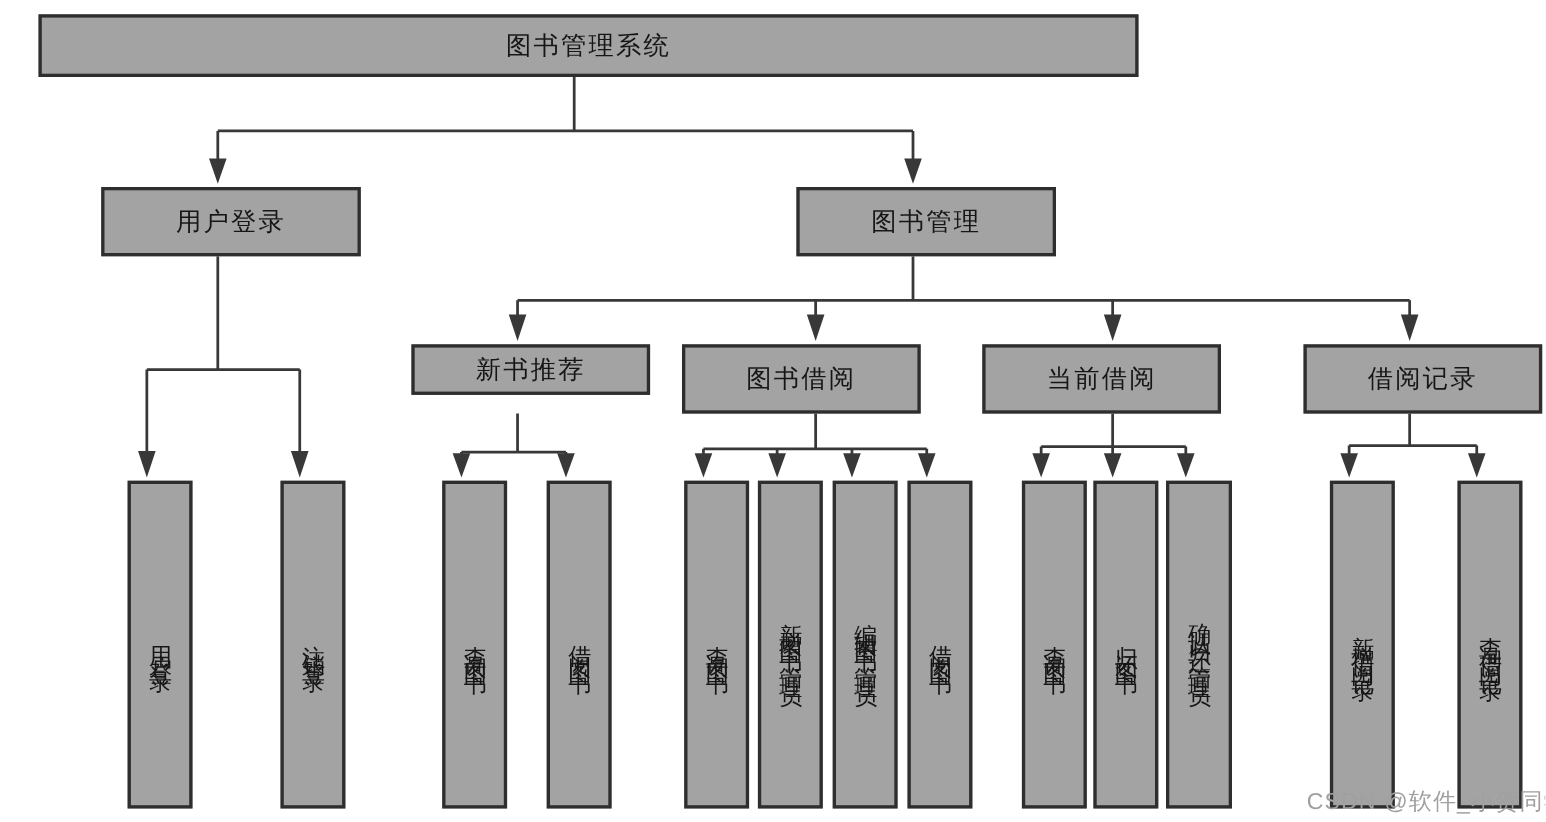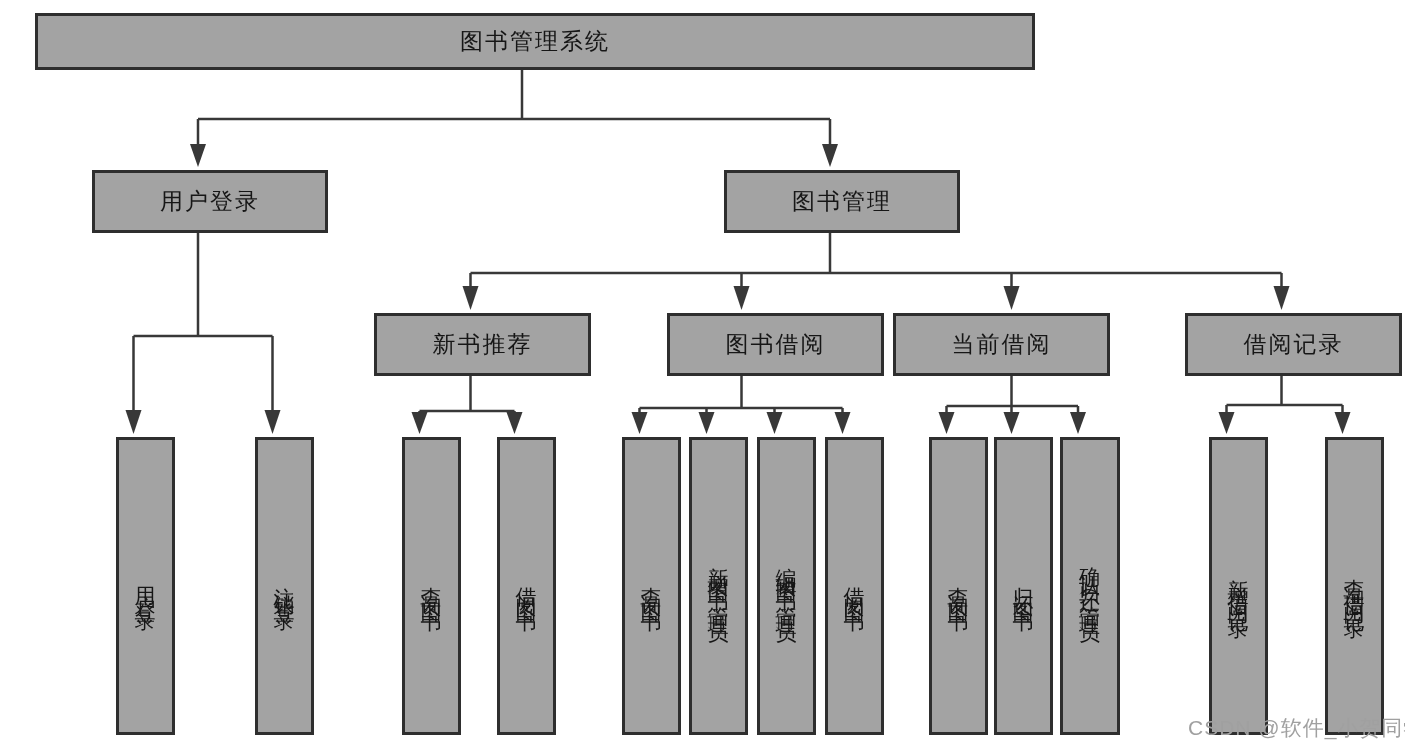--- a/index.html
+++ b/index.html
@@ -75,22 +75,22 @@
       <path d="M1218.5 412 L1234.5 412 L1226.5 434 Z"></path>
       <path d="M1334.5 412 L1350.5 412 L1342.5 434 Z"></path>
     </g>
   </svg>
 
   <div class="box hbox" style="left:23px;top:13px;width:1000px;height:57px">图书管理系统</div>
 
   <div class="box hbox" style="left:80px;top:170px;width:236px;height:63px">用户登录</div>
   <div class="box hbox" style="left:712px;top:170px;width:236px;height:63px">图书管理</div>
 
-  <div class="box hbox" style="left:362px;top:313px;width:217px;height:63px">新书推荐</div>
-  <div class="box hbox" style="left:655px;top:313px;width:217px;height:63px">图书借阅</div>
+  <div class="box hbox" style="left:362px;top:313px;width:217px;height:46px">新书推荐</div>
+  <div class="box hbox" style="left:608px;top:313px;width:217px;height:63px">图书借阅</div>
   <div class="box hbox" style="left:881px;top:313px;width:217px;height:63px">当前借阅</div>
   <div class="box hbox" style="left:1173px;top:313px;width:217px;height:63px">借阅记录</div>
 
   <div class="box vbox" style="left:104px;top:437px;width:59px;height:298px">用户登录</div>
   <div class="box vbox" style="left:243px;top:437px;width:59px;height:298px">注销登录</div>
 
   <div class="box vbox" style="left:390px;top:437px;width:59px;height:298px">查询图书</div>
   <div class="box vbox" style="left:485px;top:437px;width:59px;height:298px">借阅图书</div>
 
   <div class="box vbox" style="left:610px;top:437px;width:59px;height:298px">查询图书</div>

